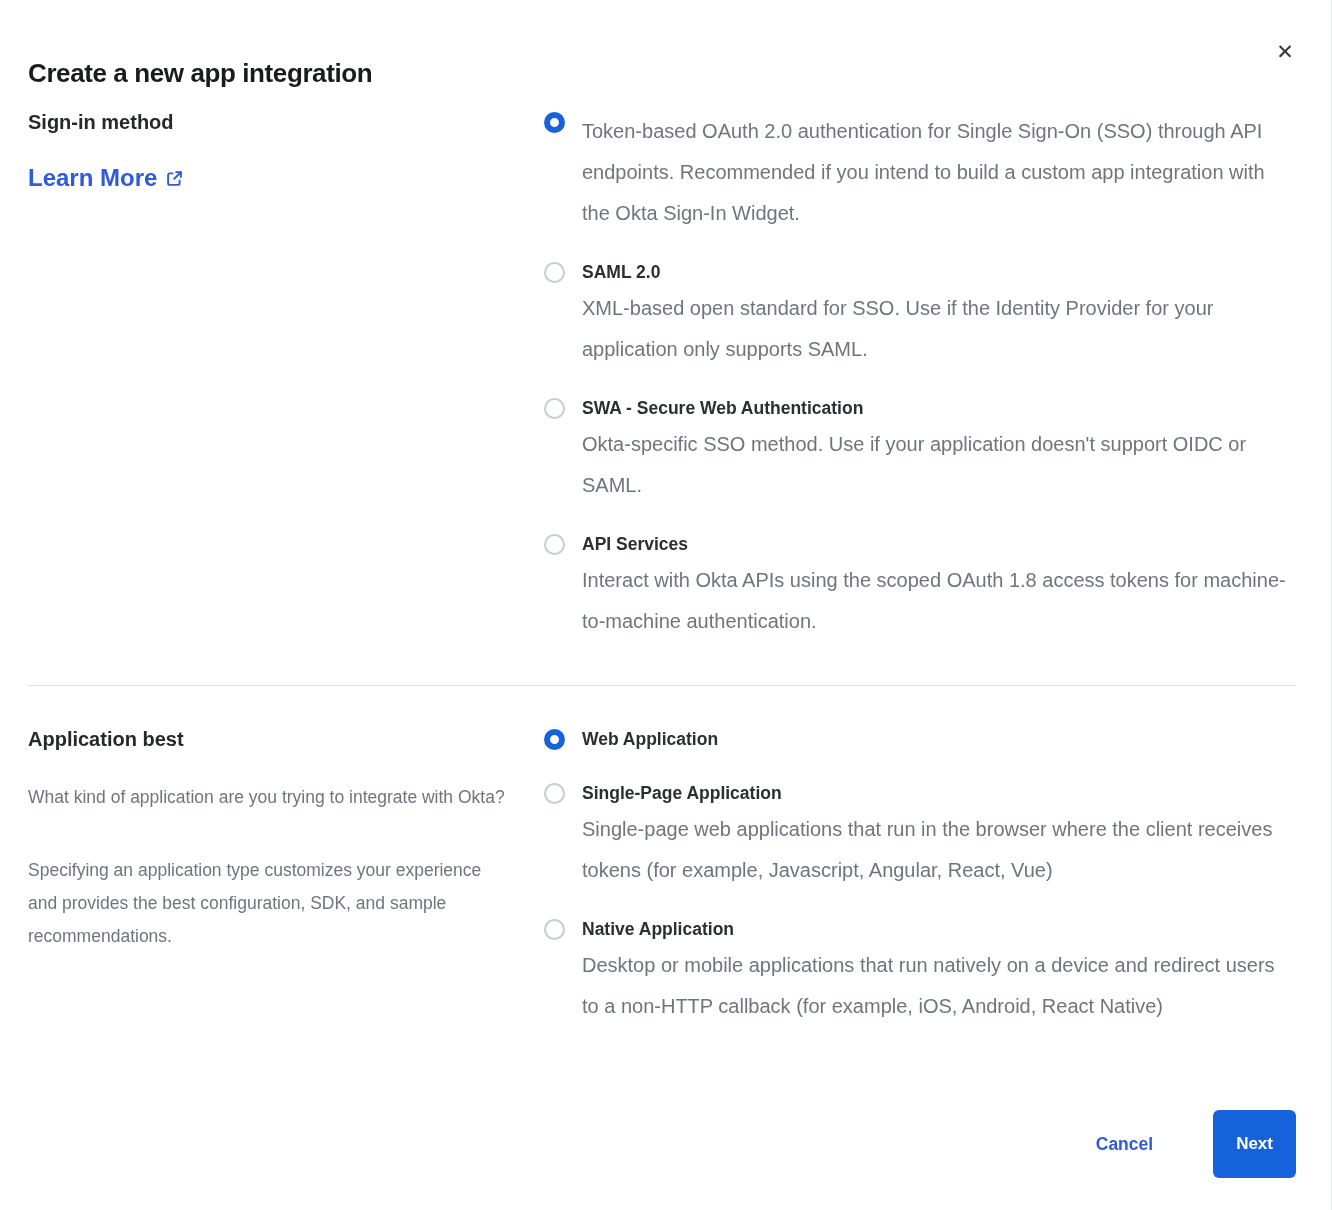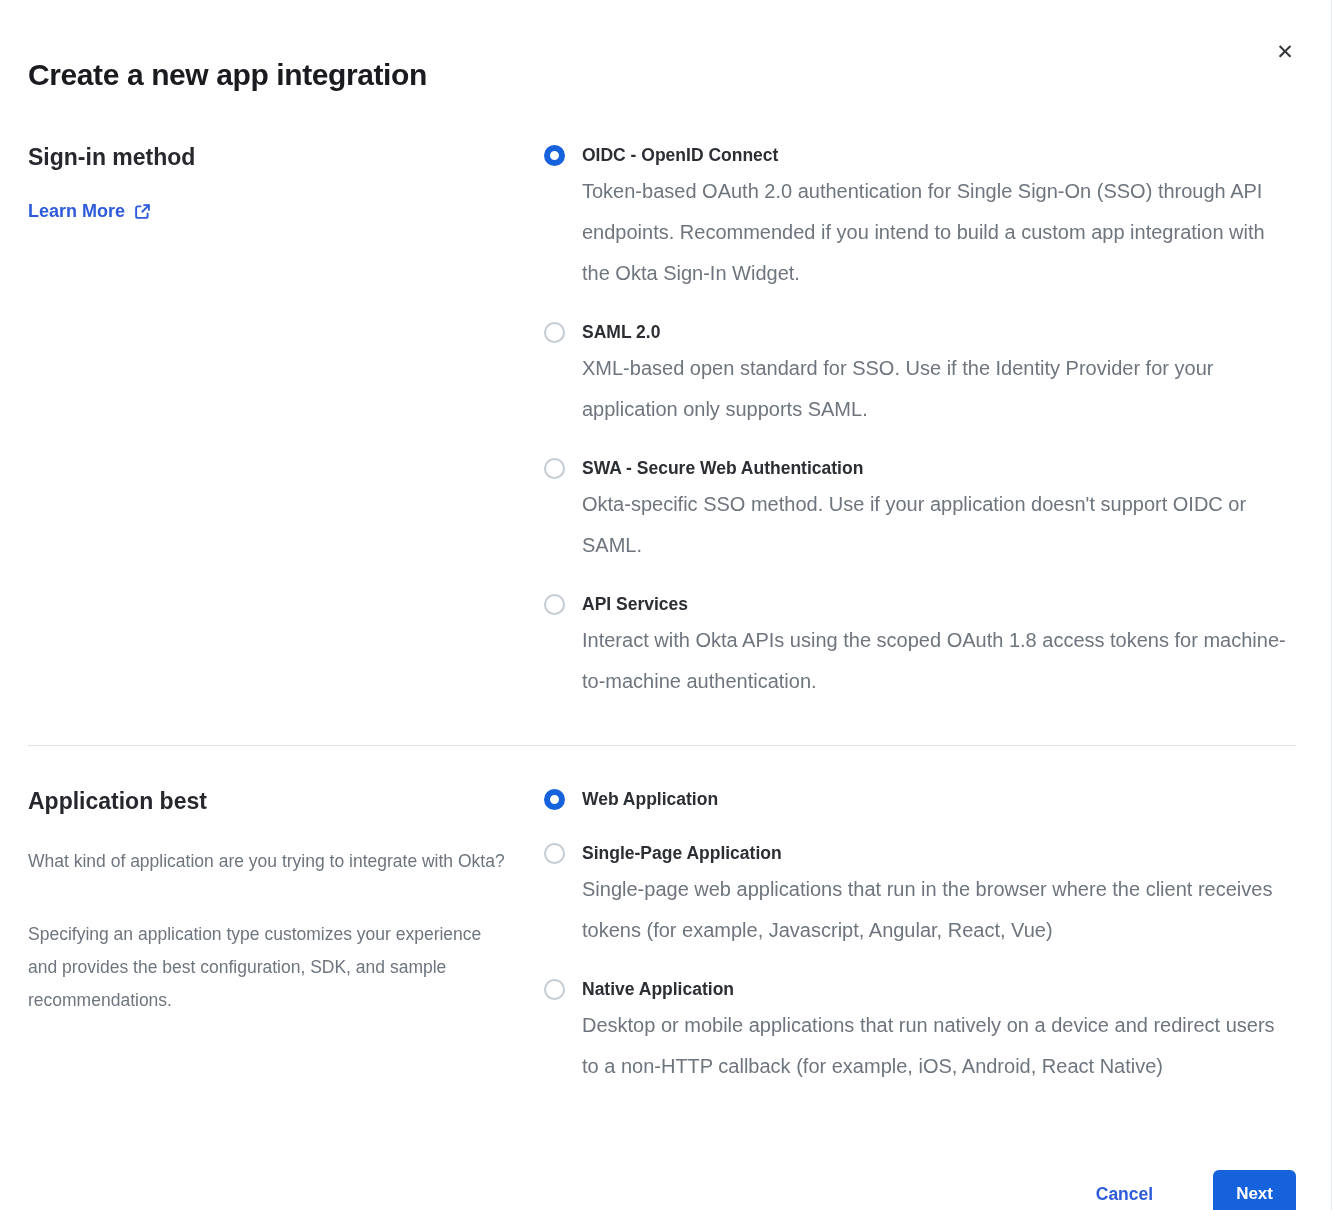--- a/index.html
+++ b/index.html
@@ -17,38 +17,38 @@
 
   .close-btn {
     position: absolute; top: 38px; right: 32px;
     width: 28px; height: 28px;
     background: none; border: none; cursor: pointer;
     font-size: 21px; line-height: 28px; color: #33363b;
     padding: 0; font-family: "Liberation Sans", sans-serif;
   }
 
   h1.title {
-    margin: 0 0 52px 0;
-    font-size: 30px; font-weight: bold;
+    margin: 0 0 22px 0;
+    font-size: 26px; font-weight: bold;
     letter-spacing: -0.4px;
     color: #191b1f;
   }
 
   .section-row { display: flex; align-items: flex-start; }
   .col-left  { width: 516px; flex: none; padding-right: 30px; }
   .col-right { flex: 1; max-width: 755px; }
 
   .section-label {
     margin: 0 0 30px 0;
-    font-size: 23px; font-weight: bold; color: #26282d;
+    font-size: 20px; font-weight: bold; color: #26282d;
   }
 
   .learn-more {
     display: inline-flex; align-items: center; gap: 9px;
-    color: #2e5bda; font-size: 18px; font-weight: bold;
+    color: #2e5bda; font-size: 24px; font-weight: bold;
     text-decoration: none; cursor: pointer;
   }
   .learn-more svg { width: 17px; height: 17px; stroke: #2e5bda; }
 
   .left-para {
     margin: 10px 0 30px 0;
     font-size: 17.5px; line-height: 33px; color: #6e757e;
     max-width: 478px;
   }
   .left-para.second { margin-top: 40px; }
@@ -81,21 +81,21 @@
     display: flex; justify-content: flex-end; align-items: center;
     gap: 60px; padding: 56px 0 0 0;
   }
   .cancel-link {
     color: #2e5bda; font-size: 17.5px; font-weight: bold;
     text-decoration: none; cursor: pointer;
   }
   .next-btn {
     background: #1662dd; color: #ffffff;
     border: none; border-radius: 6px;
-    padding: 14px 23px;
+    padding: 24px 23px;
     font-size: 17px; font-weight: bold;
     font-family: "Liberation Sans", sans-serif;
     cursor: pointer;
   }
 </style>
 </head>
 <body>
 
 <div class="dialog">
 
@@ -113,21 +113,20 @@
           <path d="M9.5 2 H14 v4.5"></path>
           <path d="M14 2 L7.8 8.2"></path>
         </svg>
       </a>
     </div>
 
     <div class="col-right">
       <label class="option">
         <span class="radio on"></span>
         <span class="opt-body">
-          <span class="opt-label">OIDC - OpenID Connect</span>
           <span class="opt-desc">Token-based OAuth 2.0 authentication for Single Sign-On (SSO) through API endpoints. Recommended if you intend to build a custom app integration with the Okta Sign-In Widget.</span>
         </span>
       </label>
 
       <label class="option">
         <span class="radio"></span>
         <span class="opt-body">
           <span class="opt-label">SAML 2.0</span>
           <span class="opt-desc">XML-based open standard for SSO. Use if the Identity Provider for your application only supports SAML.</span>
         </span>

